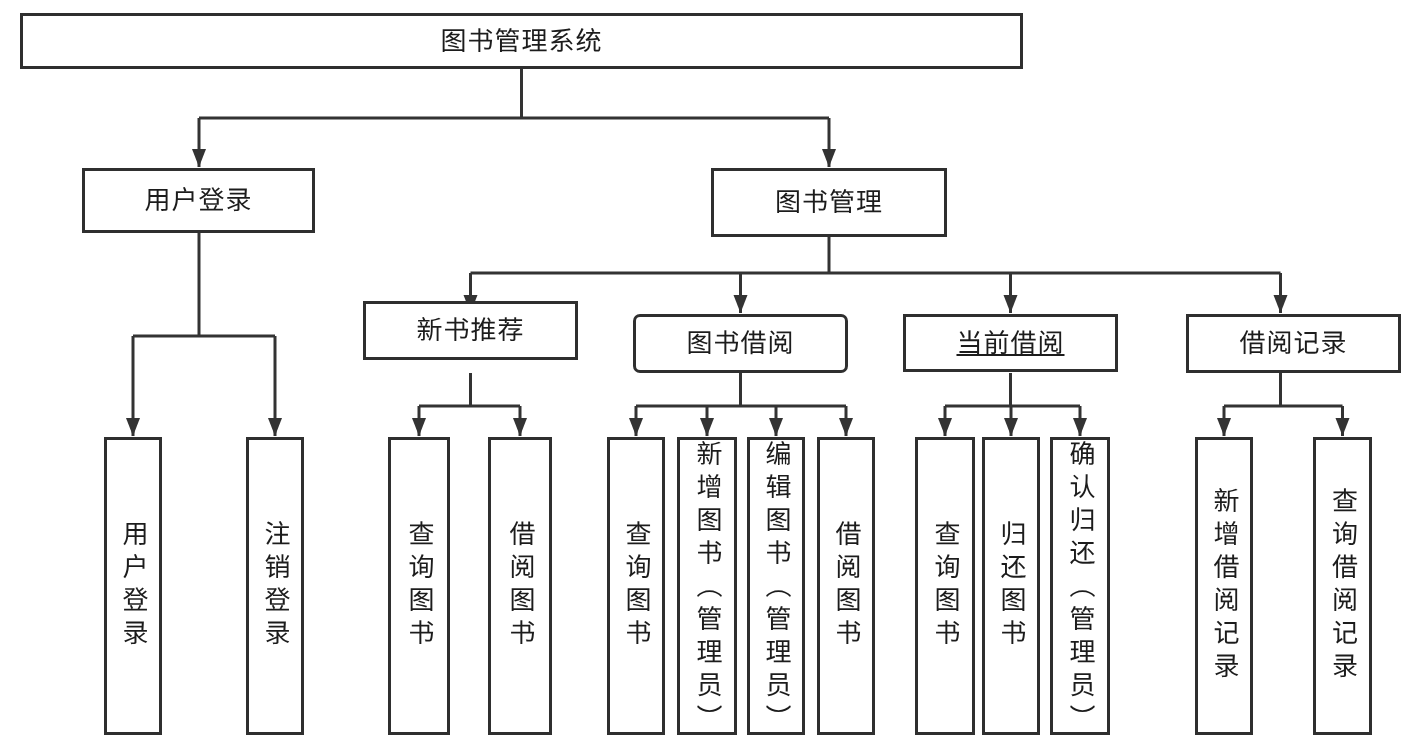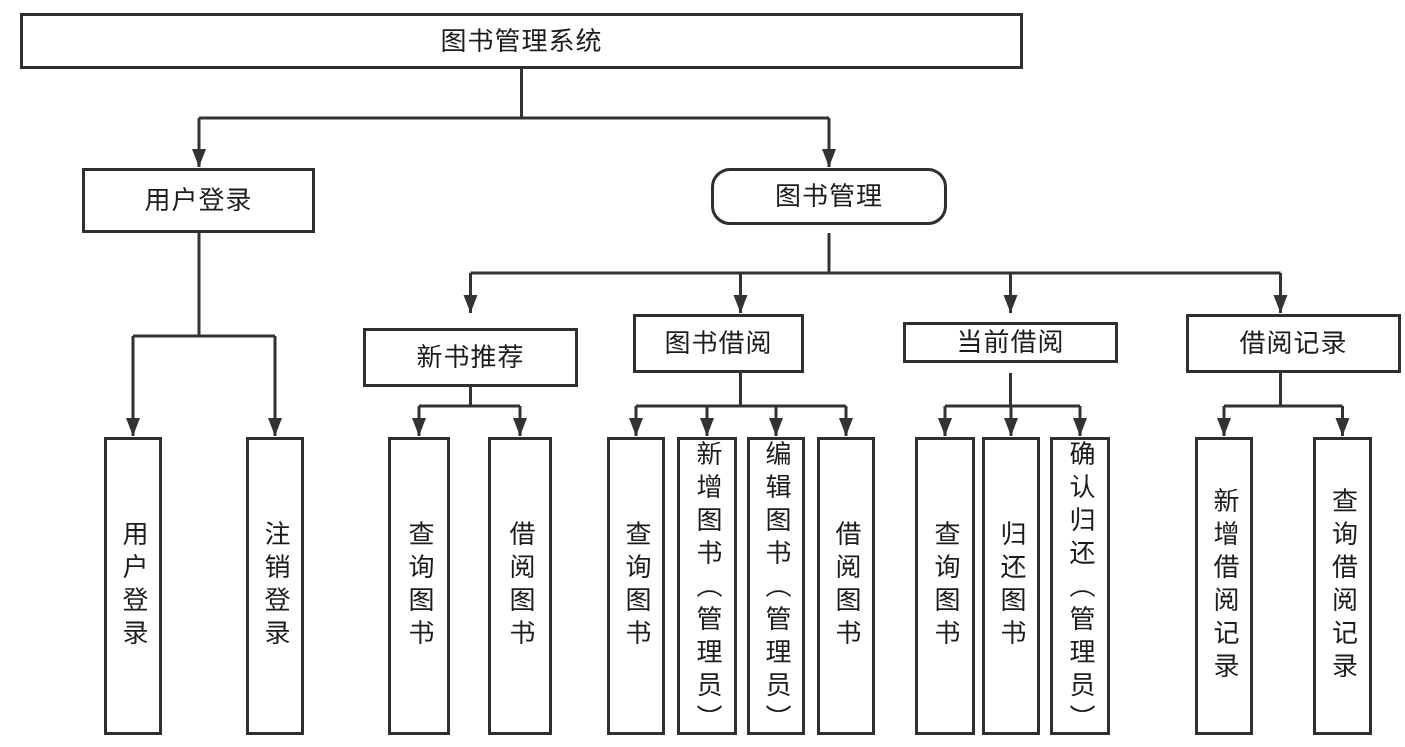--- a/index.html
+++ b/index.html
@@ -105,30 +105,30 @@
         <path d="M 1342.5 406 L 1342.5 436" class="wire" marker-end="url(#arrow)"></path>
       </g>
   </svg>
   <div id="nodes-layer">
       <div class="node" style="left: 20px; top: 13px; width: 1003px; height: 56px;">
         <span class="label">图书管理系统</span>
       </div>
       <div class="node" style="left: 82px; top: 168px; width: 233px; height: 65px;">
         <span class="label">用户登录</span>
       </div>
-      <div class="node" style="left: 711px; top: 168px; width: 236px; height: 57px; border-radius: 19px;">
+      <div class="node" style="left: 711px; top: 168px; width: 236px; height: 69px;">
         <span class="label">图书管理</span>
       </div>
-      <div class="node" style="left: 363px; top: 328px; width: 215px; height: 59px;">
+      <div class="node" style="left: 363px; top: 301px; width: 215px; height: 59px;">
         <span class="label">新书推荐</span>
       </div>
-      <div class="node" style="left: 633px; top: 314px; width: 171px; height: 59px;">
+      <div class="node" style="left: 633px; top: 314px; width: 215px; height: 59px; border-radius: 7px;">
         <span class="label">图书借阅</span>
       </div>
-      <div class="node" style="left: 903px; top: 322px; width: 215px; height: 41px;">
+      <div class="node" style="left: 903px; top: 314px; width: 215px; height: 58px; text-decoration: underline;">
         <span class="label">当前借阅</span>
       </div>
       <div class="node" style="left: 1173px; top: 314px; width: 215px; height: 59px; margin-left: 13px;">
         <span class="label">借阅记录</span>
       </div>
       <div class="node vertical" style="left: 104px; top: 437px; width: 58px; height: 298px;">
         <span class="label">用户登录</span>
       </div>
       <div class="node vertical" style="left: 246px; top: 437px; width: 58px; height: 298px;">
         <span class="label">注销登录</span>

